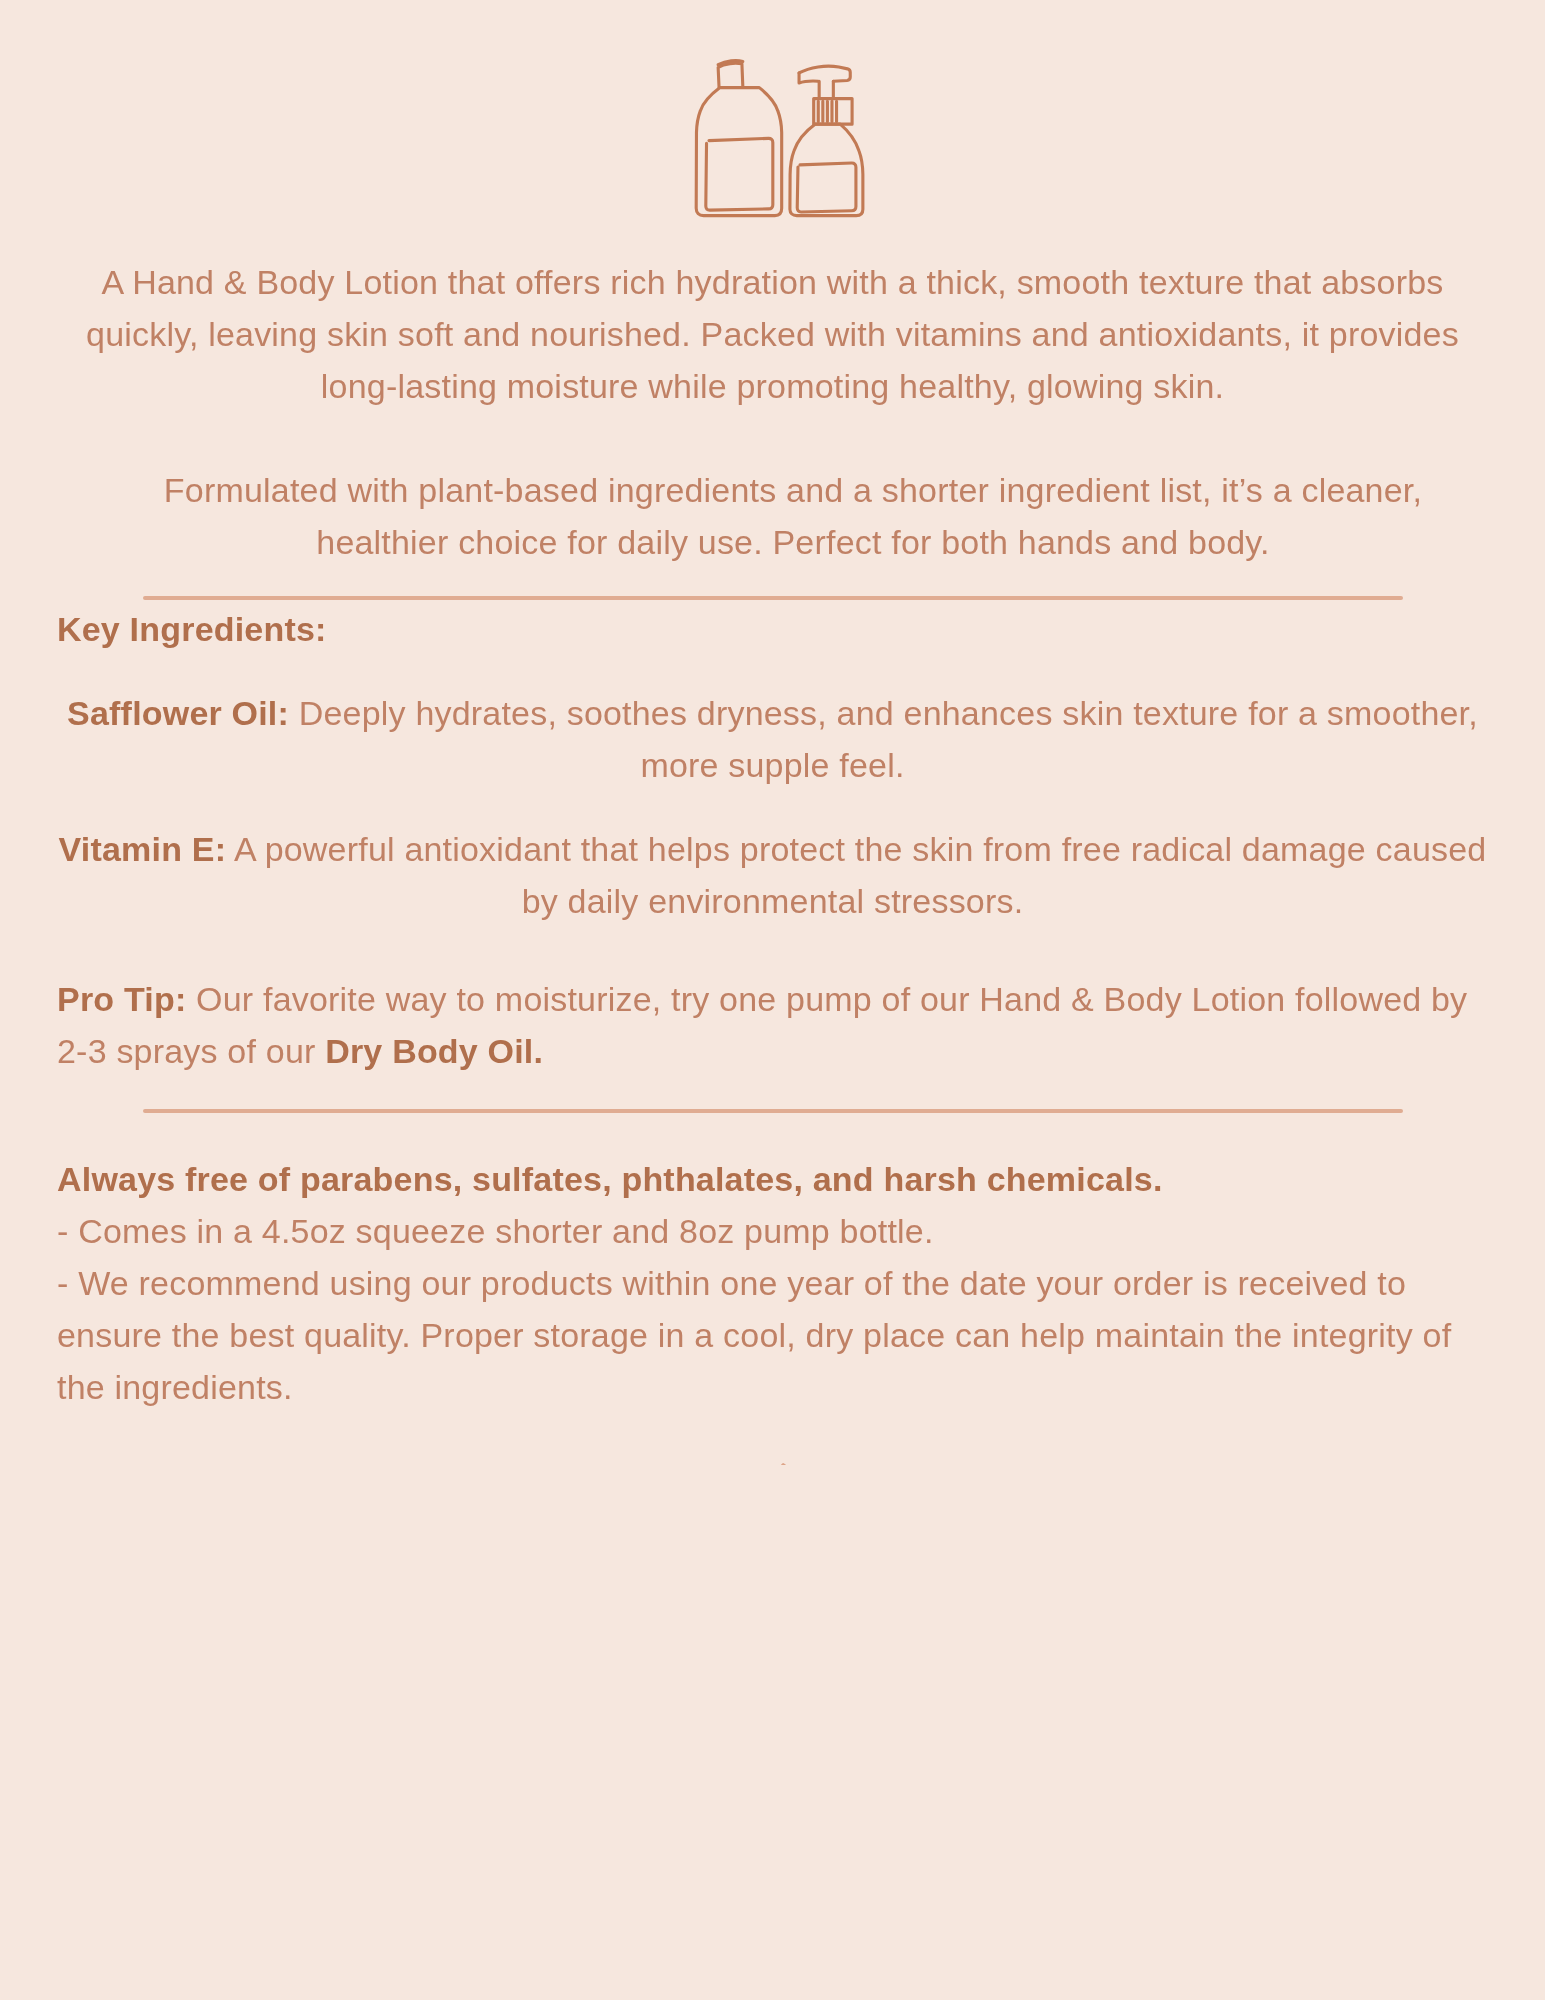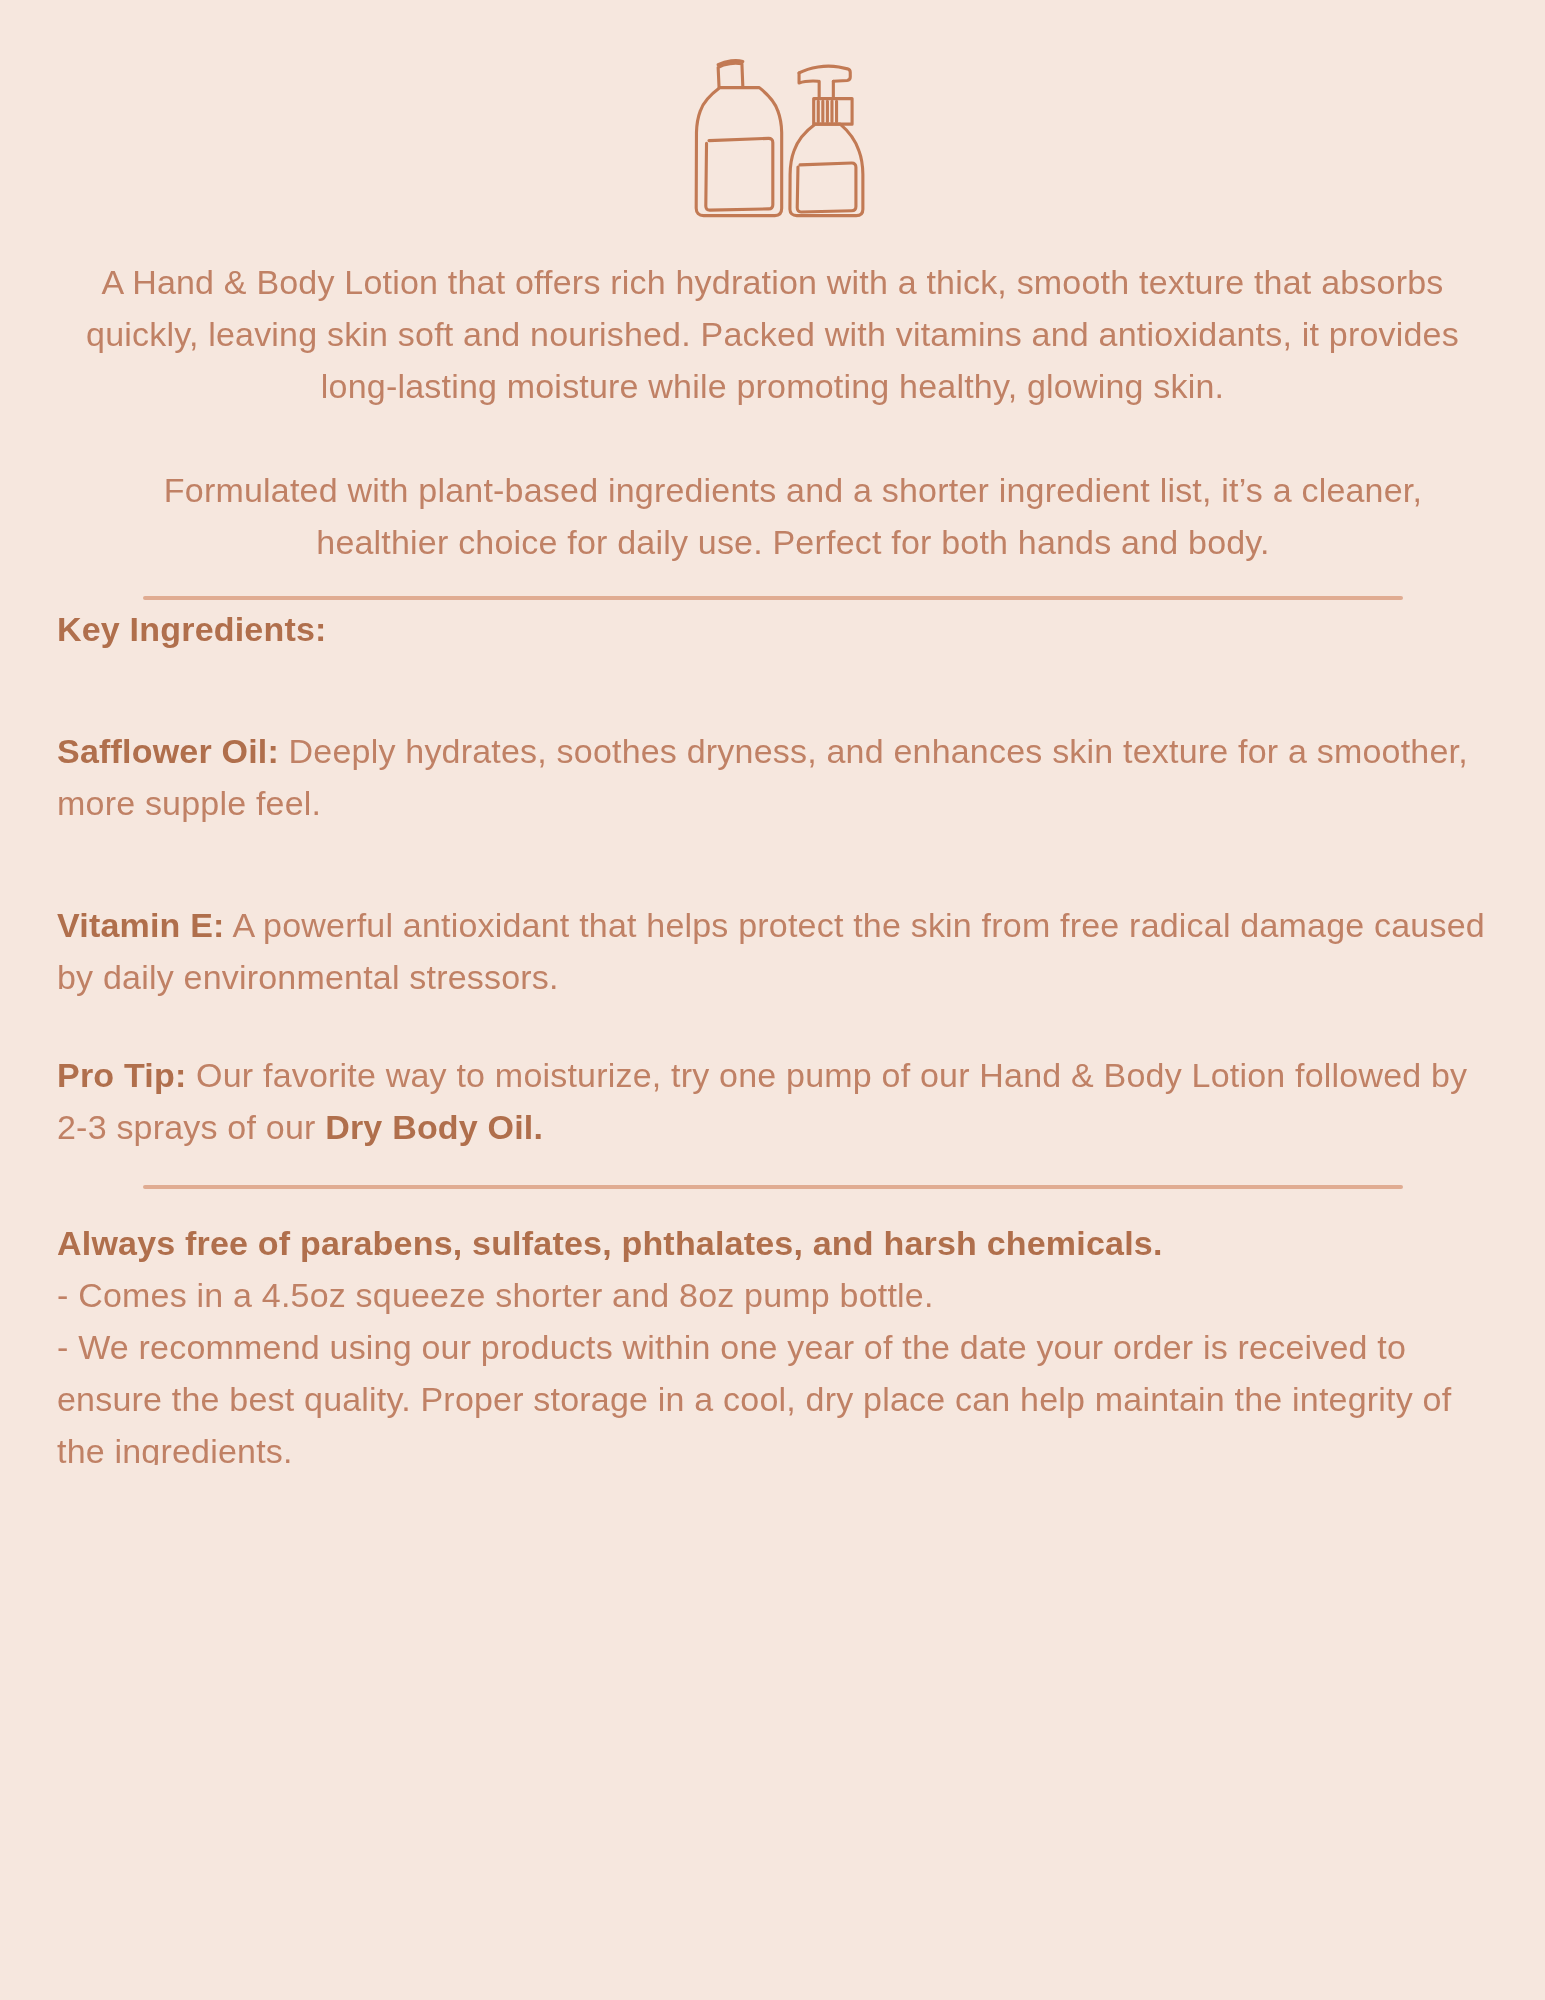--- a/index.html
+++ b/index.html
@@ -37,24 +37,24 @@
     width: 1260px; height: 4px;
     margin: 28px auto 0 auto;
     background: #e0ac92;
     border-radius: 2px;
   }
   .section-heading {
     margin-top: 3px;
     font-weight: 700;
     color: #b06f4c;
   }
-  .ingredient { margin-top: 70px; }
+  .ingredient { margin-top: 32px; text-align: center; }
   .protip { margin-top: 46px; }
   .divider2 { margin-top: 32px; }
-  .notes { margin-top: 28px; }
+  .notes { margin-top: 40px; }
   .notes p { margin: 0; }
   .flower-wrap {
     text-align: center;
     margin: 34px auto 0 auto;
   }
   svg { display: inline-block; vertical-align: top; }
 </style>
 </head>
 <body>
 

